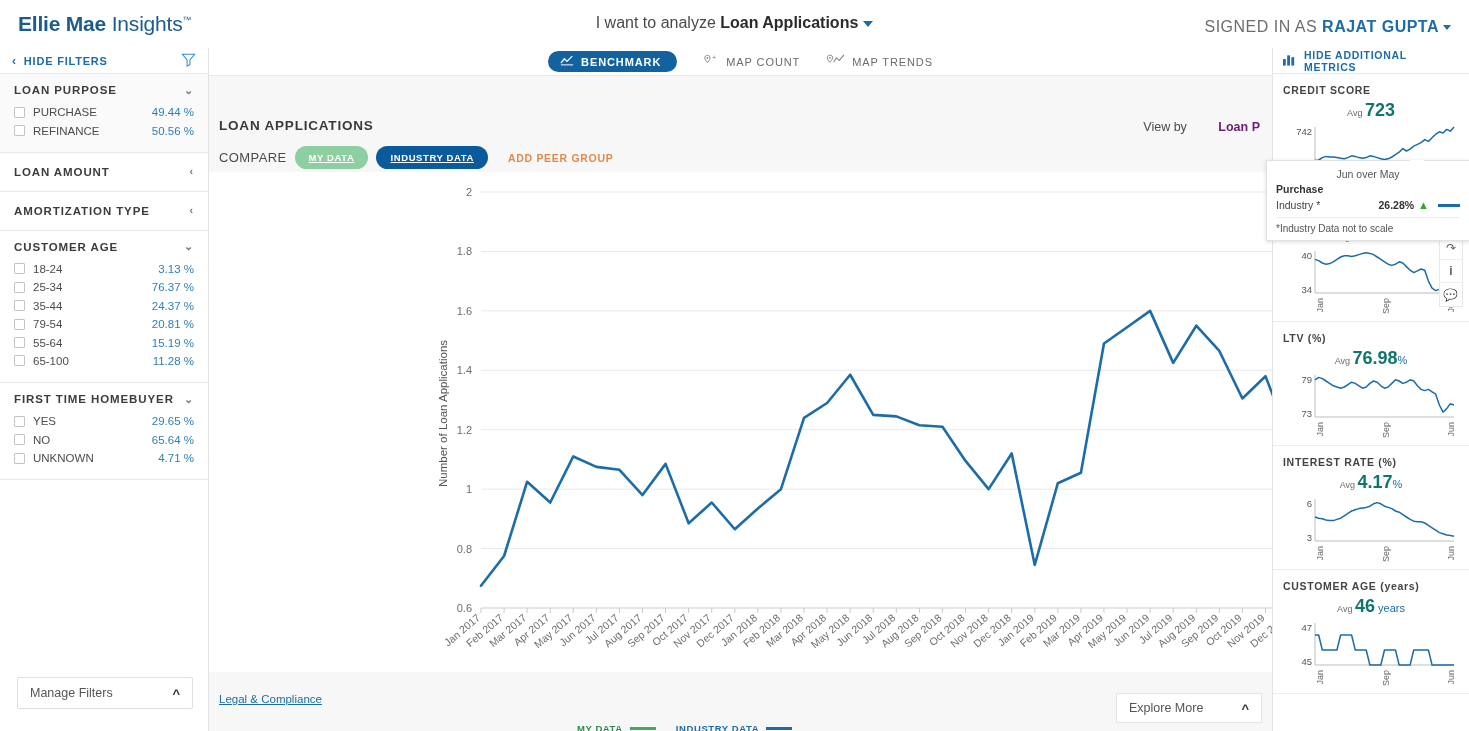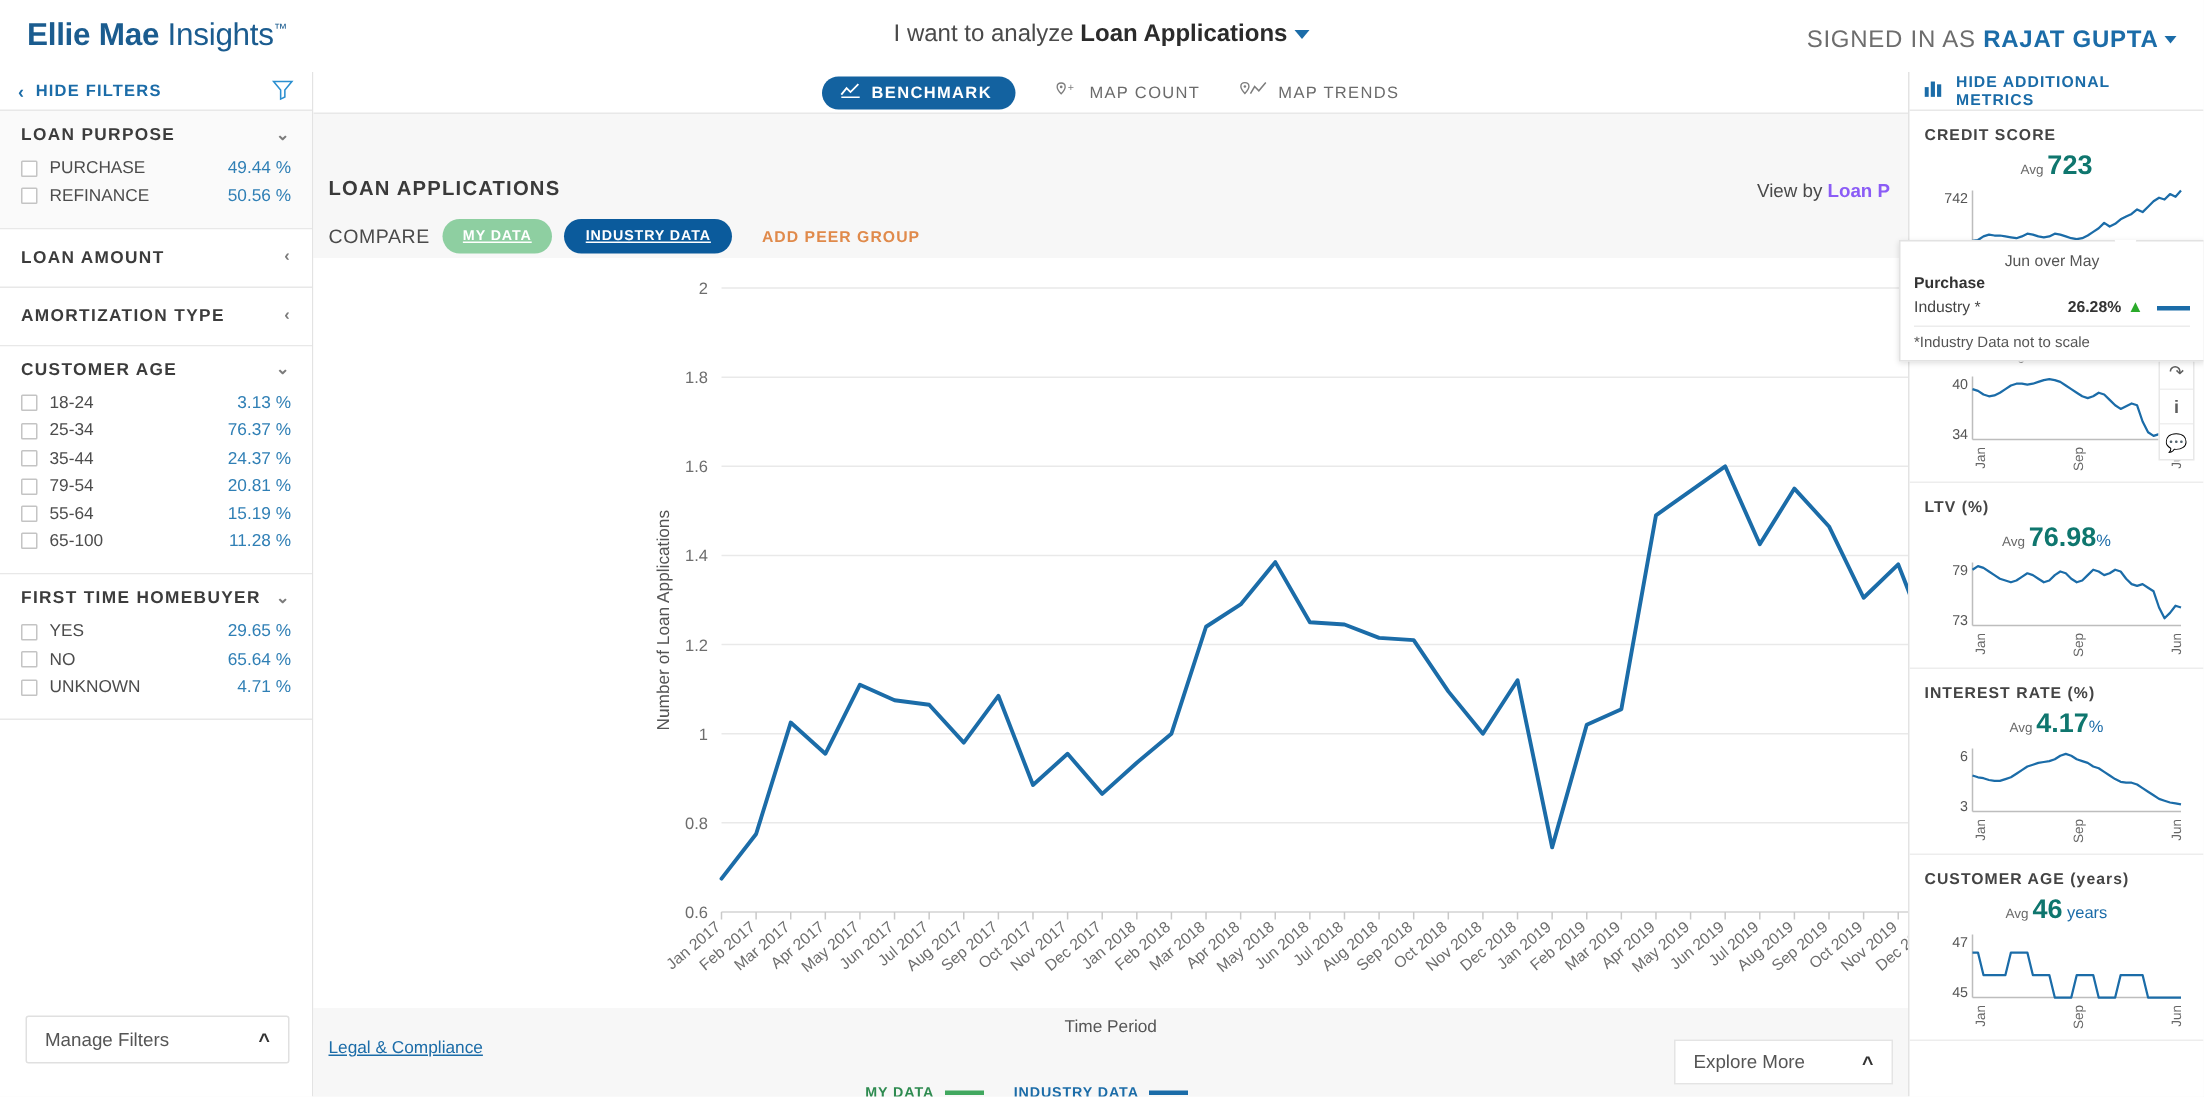--- a/index.html
+++ b/index.html
@@ -117,21 +117,21 @@
   .cmp-row { position: absolute; left: 10px; top: 70px; display: flex; align-items: center; gap: 8px; }
   .cmp-lbl { font-size: 13px; color: #4a4a4a; letter-spacing: 0.4px; }
   .tag {
     border-radius: 13px; font-size: 9.5px; font-weight: bold; color: #fff;
     letter-spacing: 0.6px; padding: 6px 14px; text-decoration: underline;
   }
   .tag.mine { background: #8ecfa1; }
   .tag.ind  { background: #0b5b9c; }
   .addpeer { font-size: 10.5px; font-weight: bold; letter-spacing: 0.7px; color: #e08a4b; margin-left: 12px; }
   .viewby { position: absolute; right: 12px; top: 44px; font-size: 12.5px; color: #4a4a4a; }
-  .viewby b { color: #8b5cf6; }
+  .viewby b { color: #701a75; margin-left: 28px; }
 
   .plot {
     position: absolute; left: 0; top: 96px; width: 1063px; height: 500px;
     background: #fff;
   }
   .ytitle {
     position: absolute; left: 228px; top: 315px; transform: rotate(-90deg);
     transform-origin: 0 0; font-size: 11.5px; color: #555; white-space: nowrap;
   }
   .tooltip {
@@ -603,21 +603,20 @@
             <polyline points="272,413.71428571428567 295.0731707317073,384 318.1463414634146,309.7142857142857 341.219512195122,330.51428571428573 364.2926829268293,284.4571428571428 387.3658536585366,294.8571428571429 410.4390243902439,297.8285714285714 433.5121951219512,323.0857142857143 456.5853658536586,291.88571428571424 479.6585365853658,351.3142857142857 502.7317073170732,330.51428571428573 525.8048780487804,357.25714285714287 548.8780487804878,336.4571428571428 571.9512195121952,317.1428571428571 595.0243902439024,245.82857142857142 618.0975609756098,230.97142857142853 641.1707317073171,202.74285714285713 664.2439024390244,242.85714285714283 687.3170731707316,244.3428571428571 710.390243902439,253.2571428571428 733.4634146341464,254.74285714285713 756.5365853658536,288.9142857142857 779.609756097561,317.1428571428571 802.6829268292682,281.48571428571427 825.7560975609756,392.9142857142857 848.829268292683,311.2 871.9024390243902,300.8 894.9756097560976,171.54285714285714 918.0487804878048,155.2 941.1219512195122,138.85714285714283 964.1951219512196,190.8571428571428 987.2682926829268,153.71428571428567 1010.3414634146342,178.97142857142853 1033.4146341463415,226.51428571428573 1056.4878048780488,204.22857142857143 1079.560975609756,263.65714285714284 1102.6341463414633,324.57142857142856 1125.7073170731708,226.51428571428573 1148.780487804878,118.05714285714288 1171.8536585365855,232.45714285714286 1194.9268292682927,134.39999999999992 1218,8.1142857142857" fill="none" stroke="#1b6ca8" stroke-width="2.6" stroke-linejoin="round" stroke-linecap="round"></polyline>
             <line x1="1194.9268292682927" y1="134.39999999999992" x2="1218" y2="8.1142857142857" stroke="#6cc24a" stroke-width="3.4" stroke-linecap="round"></line>
             <circle cx="1194.9268292682927" cy="134.39999999999992" r="3.6" fill="#6cc24a"></circle>
             <circle cx="1218" cy="8.1142857142857" r="3.6" fill="#6cc24a"></circle>
             <line x1="1218" y1="6" x2="1218" y2="442" stroke="#9a9a9a" stroke-width="1.4" stroke-dasharray="3,4"></line>
           </svg>
       </div>
 
       <div class="footer">
         <a class="legal" href="#">Legal &amp; Compliance</a>
-        <div class="timeperiod">Time Period</div>
         <div class="legend">
           <div class="lg my">
             <span>MY DATA</span>
               <span class="ln my"></span>
           </div>
           <div class="lg ind">
             <span>INDUSTRY DATA</span>
               <span class="ln ind"></span>
           </div>
           <div class="lg peer">

